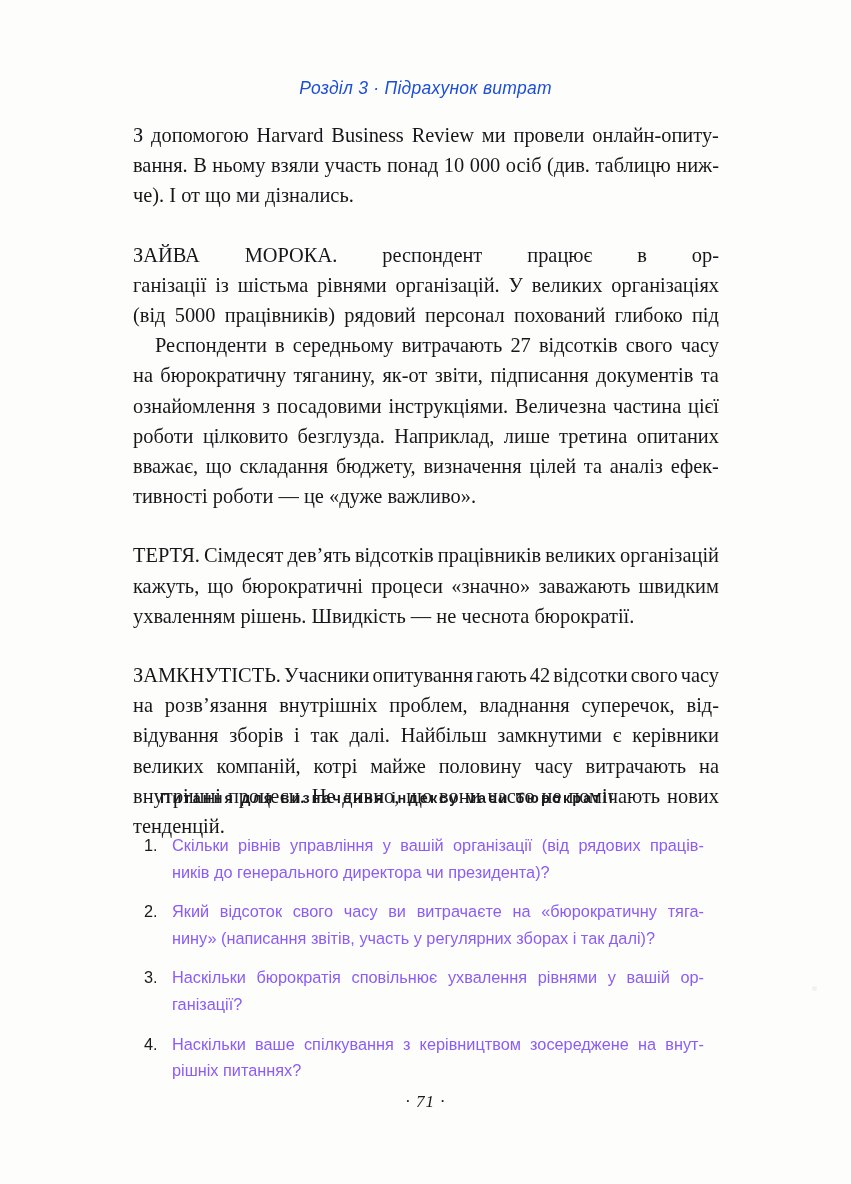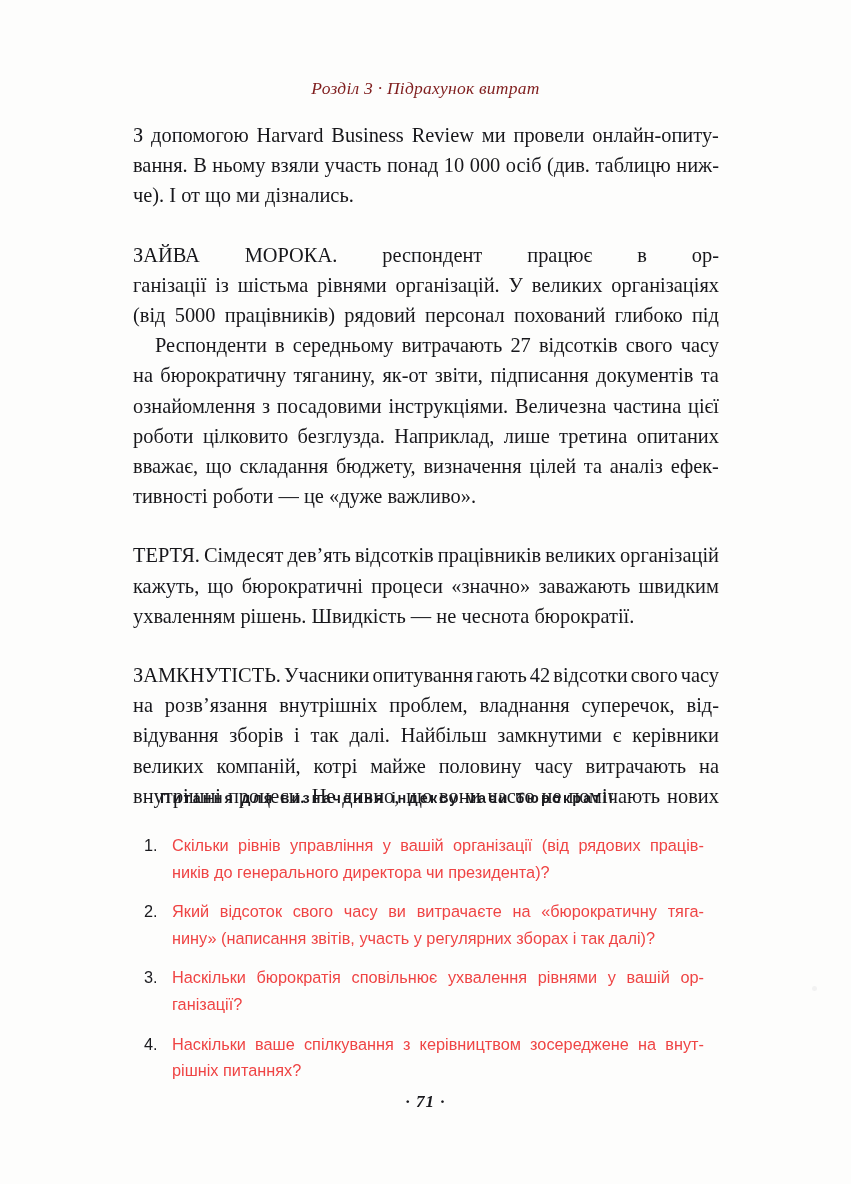--- a/index.html
+++ b/index.html
@@ -19,25 +19,25 @@
     -webkit-font-smoothing: antialiased;
   }
 
   
   .running-header {
     position: absolute;
     top: 78px;
     left: 0;
     width: 851px;
     text-align: center;
-    font-family: Liberation Serif, serif;
+    font-family: Liberation Sans, sans-serif;
     font-style: italic;
     font-size: 17.5px;
     letter-spacing: 0.25px;
-    color: #7f1d1d;
+    color: #1d4ed8;
   }
 
   
   .text-column {
     position: absolute;
     left: 133px;
     top: 120px;
     width: 586px;
   }
 
@@ -90,42 +90,41 @@
     font-size: 16.3px;
     line-height: 26.6px;
     width: 28px;
     flex: 0 0 28px;
     color: #1b1b1f;
   }
   .q-text {
     font-family: "Liberation Sans", "DejaVu Sans", sans-serif;
     font-size: 16.3px;
     line-height: 26.6px;
-    color: #ef4444;
+    color: #8b5cf6;
     flex: 1 1 auto;
   }
   .q-text .line { display: block; white-space: pre; }
   .q-text .line.j {
     display: flex;
     justify-content: space-between;
   }
   .q-text .line.j > span { white-space: pre; }
 
   
   .folio {
     position: absolute;
     bottom: 72px;
     left: 0;
     width: 851px;
     text-align: center;
     font-style: italic;
     font-size: 17px;
     letter-spacing: 1px;
     color: #1a1a1e;
-    font-weight: bold;
   }
 
   
   .speck {
     position: absolute;
     left: 812px;
     top: 986px;
     width: 5px;
     height: 5px;
     border-radius: 50%;
@@ -173,20 +172,21 @@
     </div>
 
     <div class="gap-para"></div>
 
     <div class="para">
       <span class="line j"><span>ЗАМКНУТІСТЬ.</span><span>Учасники</span><span>опитування</span><span>гають</span><span>42</span><span>відсотки</span><span>свого</span><span>часу</span></span>
       <span class="line j"><span>на</span><span>розв’язання</span><span>внутрішніх</span><span>проблем,</span><span>владнання</span><span>суперечок,</span><span>від-</span></span>
       <span class="line j"><span>відування</span><span>зборів</span><span>і</span><span>так</span><span>далі.</span><span>Найбільш</span><span>замкнутими</span><span>є</span><span>керівники</span></span>
       <span class="line j"><span>великих</span><span>компаній,</span><span>котрі</span><span>майже</span><span>половину</span><span>часу</span><span>витрачають</span><span>на</span></span>
       <span class="line j"><span>внутрішні</span><span>процеси.</span><span>Не</span><span>дивно,</span><span>що</span><span>вони</span><span>часто</span><span>не</span><span>помічають</span><span>нових</span></span>
+      <span class="line">тенденцій.</span>
     </div>
 
   </div>
 
   <div class="questions">
 
     <div class="q-heading">Питання для визначення індексу маси бюрократії</div>
 
     <div class="q-list">
 

